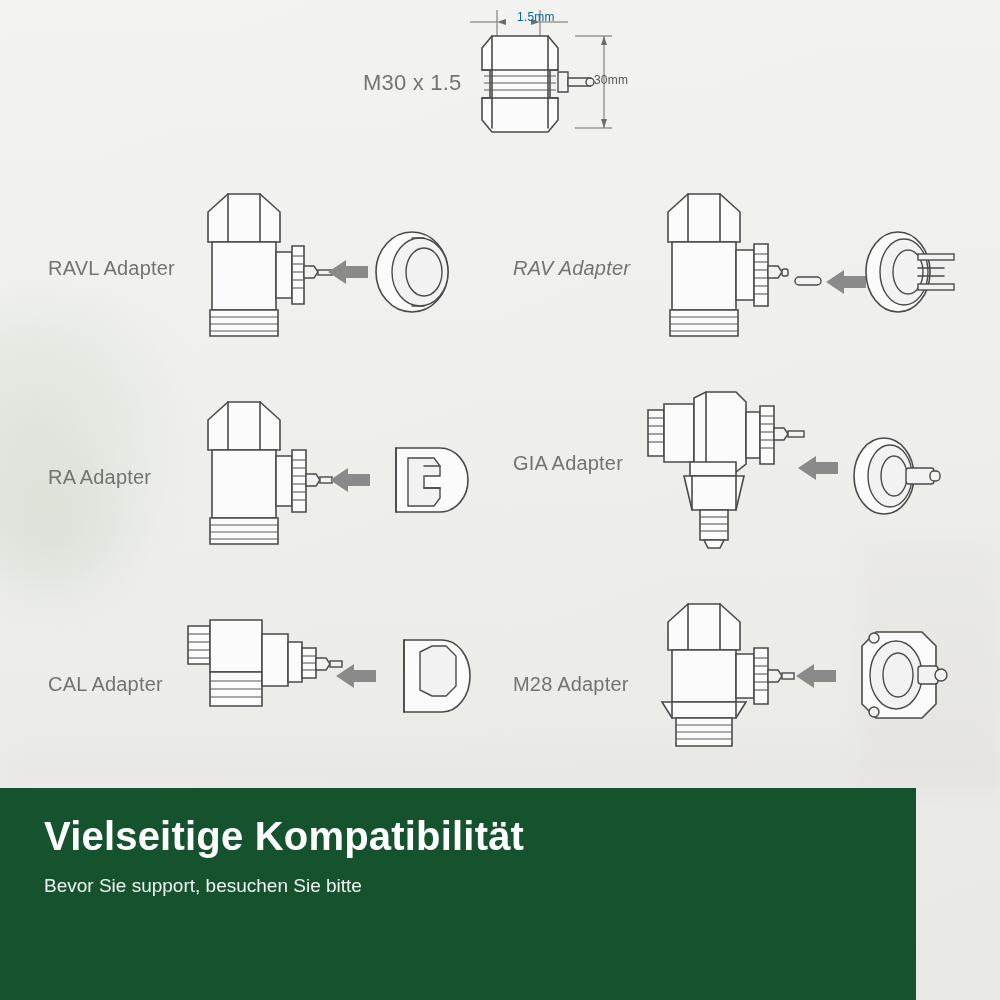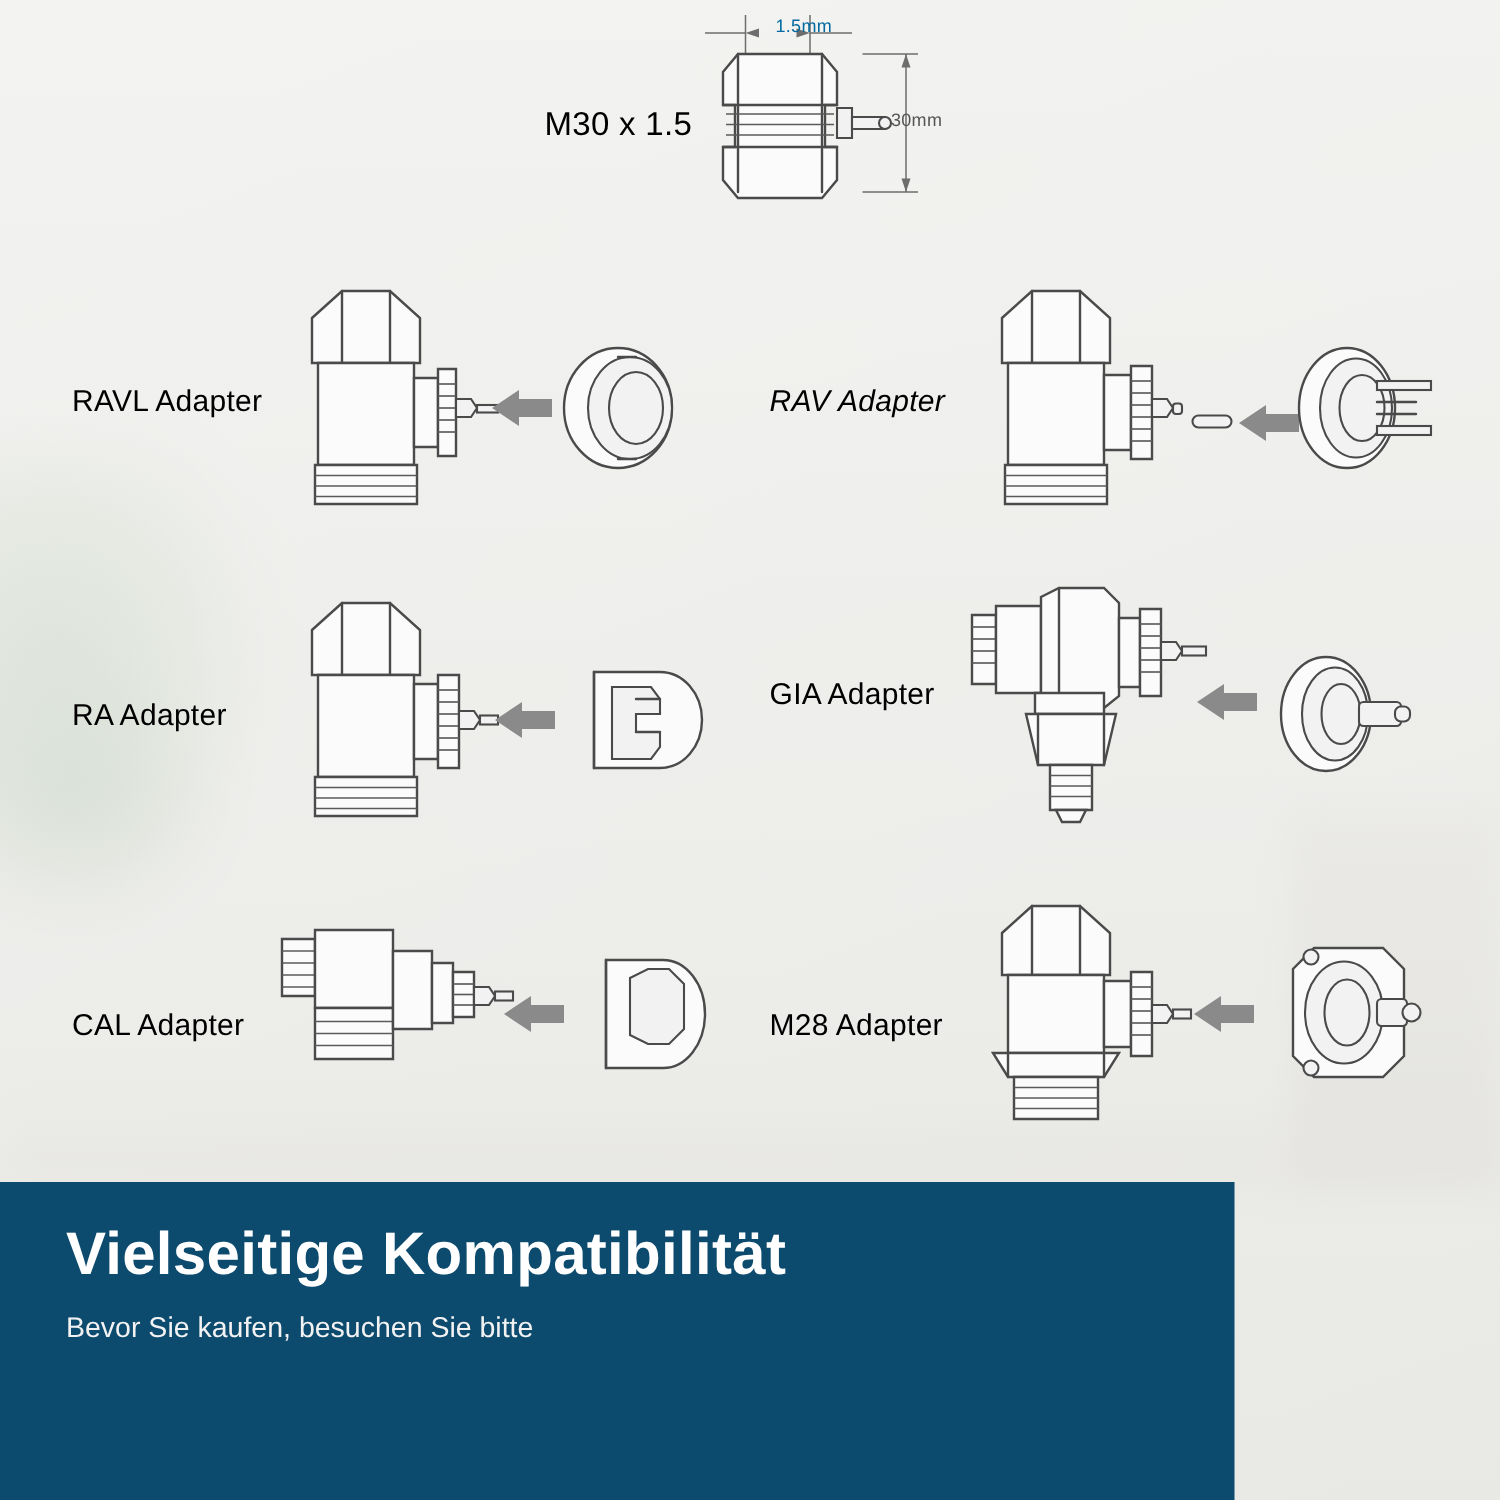--- a/index.html
+++ b/index.html
@@ -40,30 +40,30 @@
     position:absolute;inset:0;
     background:linear-gradient(180deg,rgba(244,244,242,.78) 0%,rgba(240,240,238,.72) 55%,rgba(236,236,233,.75) 100%);
   }
 
   
   .diagram{position:absolute;left:0;top:0;width:1000px;height:790px;}
   .diagram svg{display:block;}
 
   .lbl{
     position:absolute;
-    color:#000000;
+    color:#737373;
     font-size:20px;
     letter-spacing:.2px;
     white-space:nowrap;
   }
 
   
   .caption{
-    position:absolute;left:0;bottom:0;width:823px;height:212px;
-    background:#0c4a6e;
+    position:absolute;left:0;bottom:0;width:916px;height:212px;
+    background:#14532d;
     color:#ffffff;
     box-sizing:border-box;
     padding:26px 44px 0 44px;
   }
   .caption h1{
     margin:0 0 14px 0;
     font-size:40px;
     font-weight:bold;
     letter-spacing:.2px;
   }
@@ -366,14 +366,14 @@
 
 <div class="lbl" style="left:48px;top:257px;">RAVL Adapter</div>
 <div class="lbl" style="left:513px;top:257px;font-style:italic;">RAV Adapter</div>
 <div class="lbl" style="left:48px;top:466px;">RA Adapter</div>
 <div class="lbl" style="left:513px;top:452px;">GIA Adapter</div>
 <div class="lbl" style="left:48px;top:673px;">CAL Adapter</div>
 <div class="lbl" style="left:513px;top:673px;">M28 Adapter</div>
 
 <div class="caption">
   <h1>Vielseitige Kompatibilität</h1>
-  <p>Bevor Sie kaufen, besuchen Sie bitte</p>
+  <p>Bevor Sie support, besuchen Sie bitte</p>
 </div>
 
 </body></html>

